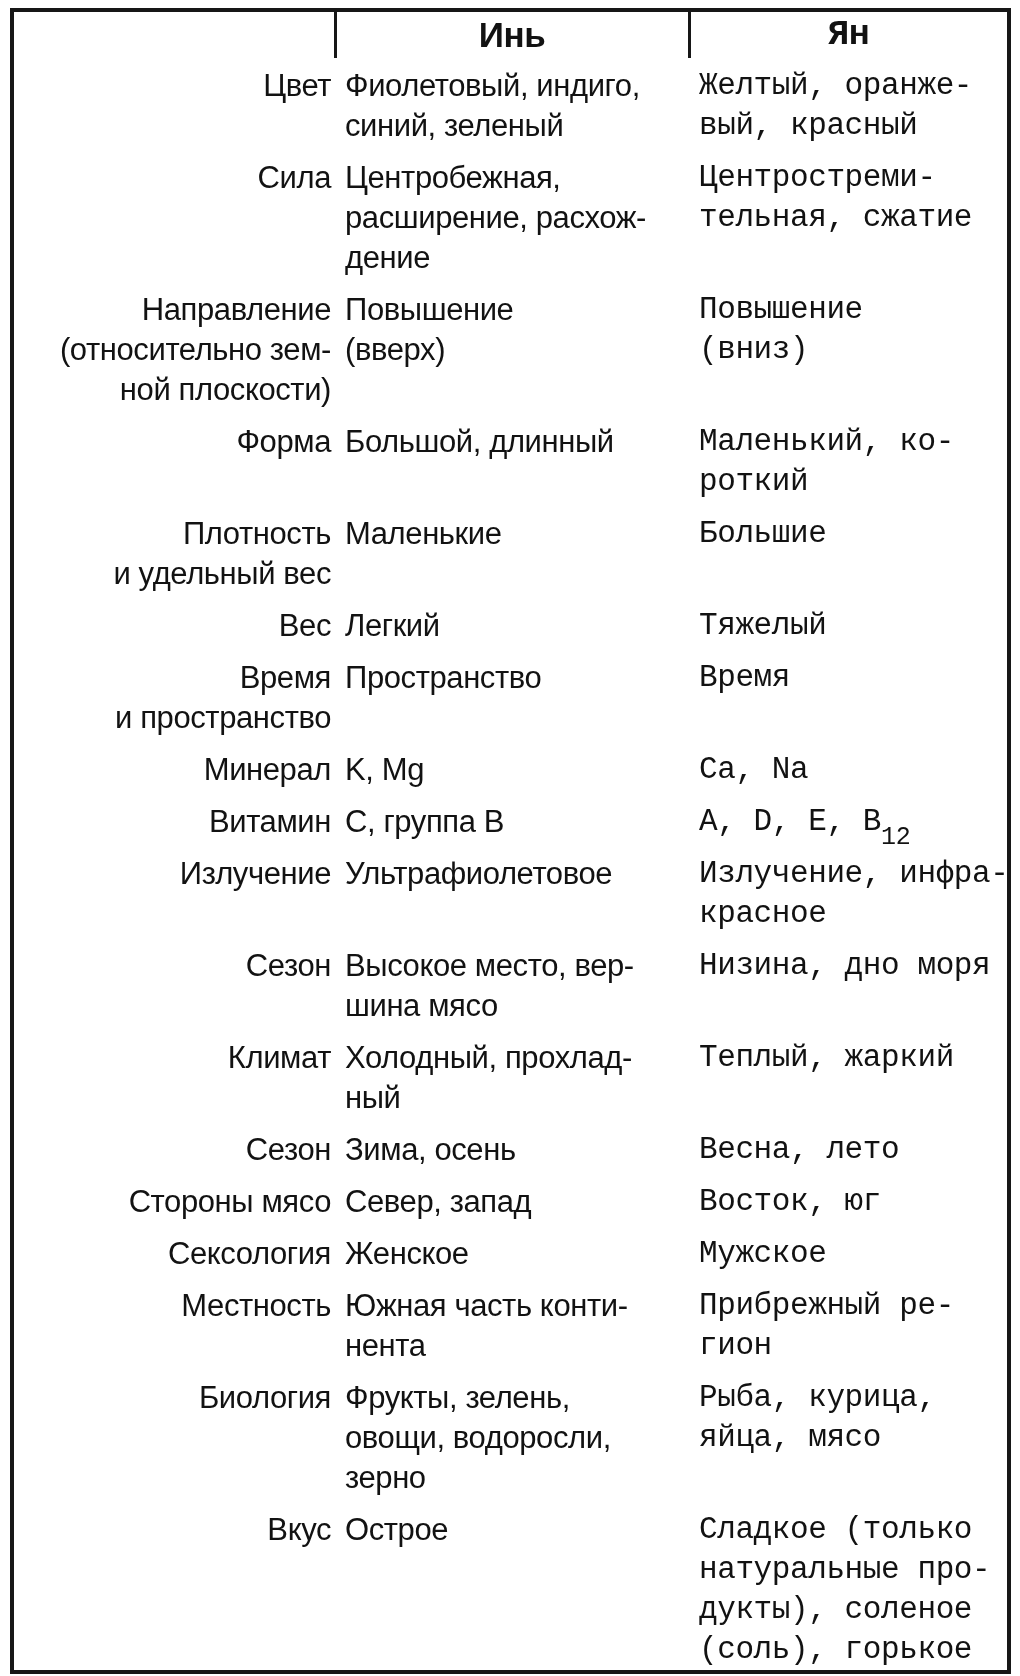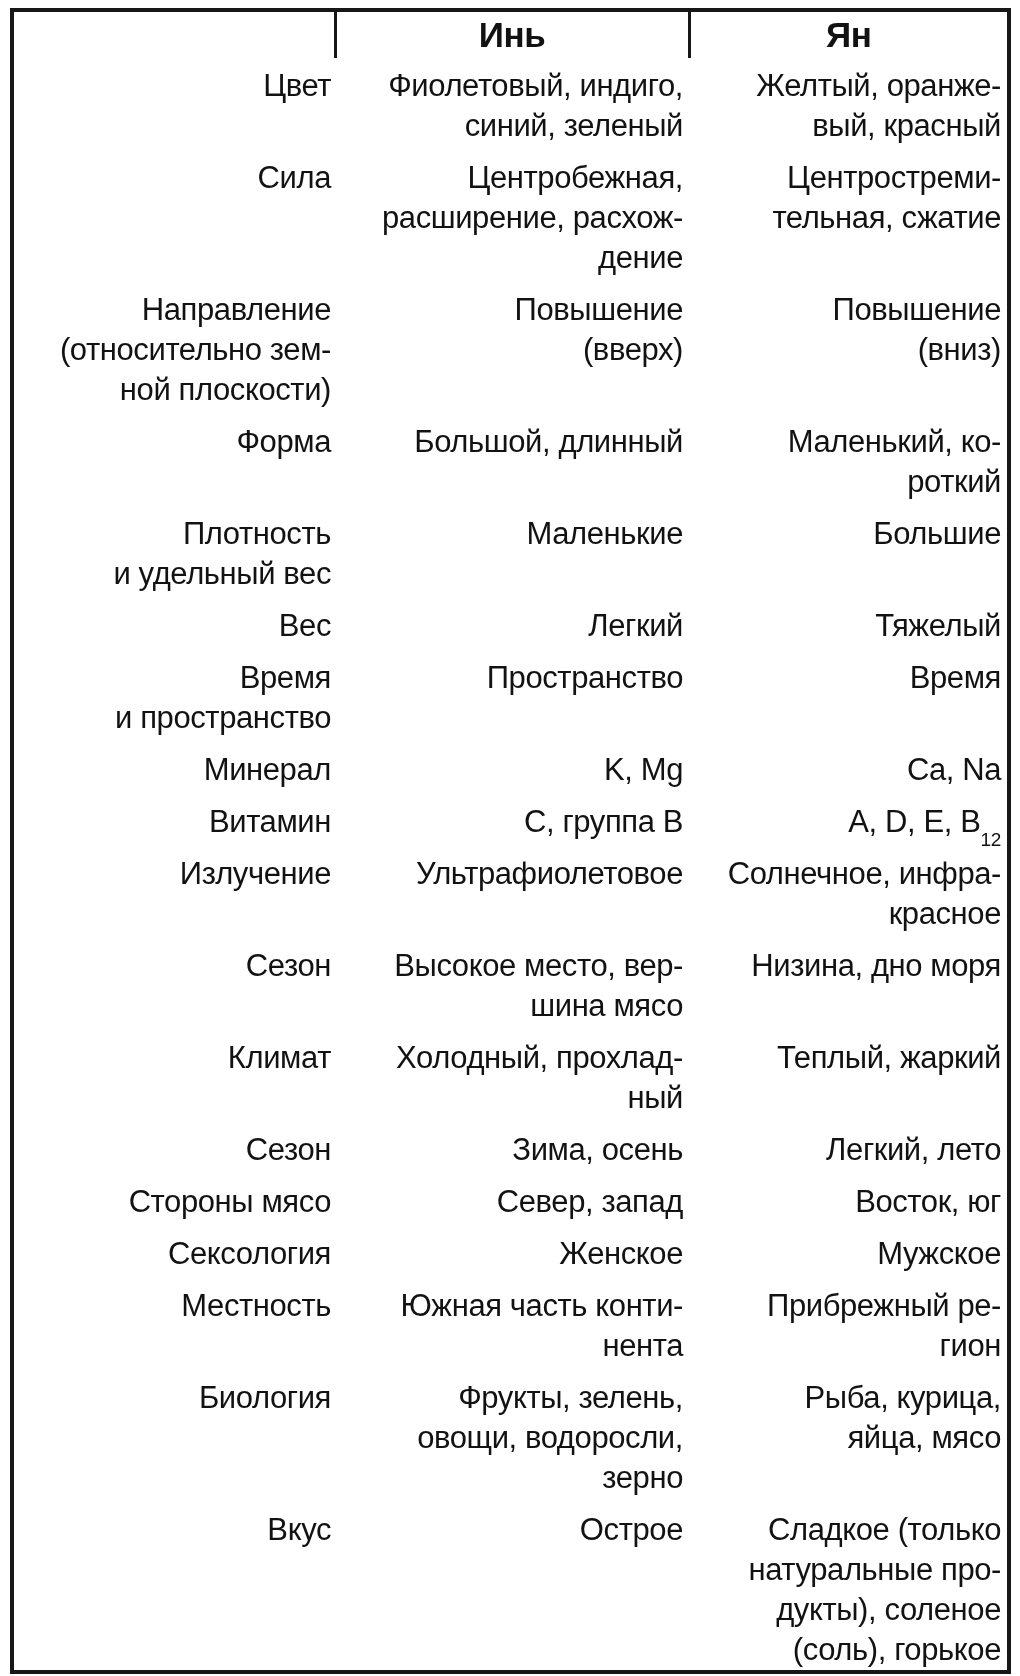--- a/index.html
+++ b/index.html
@@ -34,33 +34,33 @@
   th.hdr {
     height: 46px;
     border-bottom-width: 4px;
     font-size: 35px;
     font-weight: bold;
     text-align: center;
     vertical-align: middle;
     padding: 0;
   }
   th.hdr.c2, td.c2 { border-left-width: 3px; }
-  th.hdr.c3, td.c3 { border-left-width: 3px; }
+  th.hdr.c3, td.c3 { border-left-width: 3px; font-family: Liberation Mono, monospace; }
   tbody td {
     vertical-align: top;
     font-size: 31px;
     line-height: 40px;
     padding: 12px 4px 0 4px;
   }
   tbody tr:first-child td { padding-top: 8px; }
   td.lbl { text-align: right; }
-  td.val { text-align: right; padding-left: 10px; padding-right: 6px; }
+  td.val { text-align: left; padding-left: 10px; padding-right: 6px; }
   .line { white-space: nowrap; }
   sub.vitsub {
-    font-size: 19px;
+    font-size: 25px;
     line-height: 0;
     position: relative;
     top: 7px;
     letter-spacing: -0.3px;
   }
 </style>
 </head>
 <body>
 
 <div class="page">
@@ -190,21 +190,21 @@
           </td>
         </tr>
         <tr>
           <td class="lbl c1">
             <div class="line">Излучение</div>
           </td>
           <td class="val c2">
             <div class="line">Ультрафиолетовое</div>
           </td>
           <td class="val c3">
-            <div class="line">Солнечное, инфра-</div>
+            <div class="line">Излучение, инфра-</div>
             <div class="line">красное</div>
           </td>
         </tr>
         <tr>
           <td class="lbl c1">
             <div class="line">Сезон</div>
           </td>
           <td class="val c2">
             <div class="line">Высокое место, вер-</div>
             <div class="line">шина мясо</div>
@@ -226,21 +226,21 @@
           </td>
         </tr>
         <tr>
           <td class="lbl c1">
             <div class="line">Сезон</div>
           </td>
           <td class="val c2">
             <div class="line">Зима, осень</div>
           </td>
           <td class="val c3">
-            <div class="line">Легкий, лето</div>
+            <div class="line">Весна, лето</div>
           </td>
         </tr>
         <tr>
           <td class="lbl c1">
             <div class="line">Стороны мясо</div>
           </td>
           <td class="val c2">
             <div class="line">Север, запад</div>
           </td>
           <td class="val c3">

